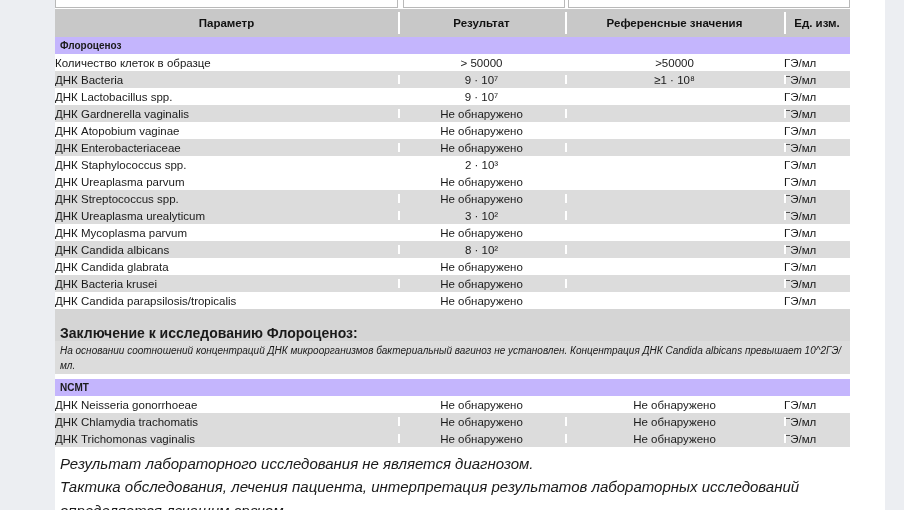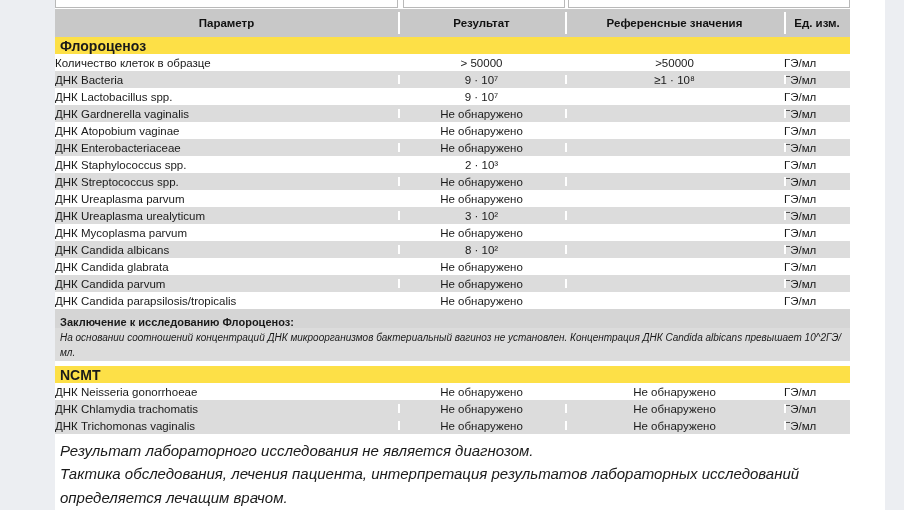--- a/index.html
+++ b/index.html
@@ -72,23 +72,23 @@
     content: "";
     position: absolute;
     left: 0;
     top: 3px;
     bottom: 3px;
     width: 2px;
     background: #ffffff;
   }
 
   tr.section td {
-    background: #fde047;
+    background: #c4b5fd;
     font-weight: bold;
-    font-size: 14px;
+    font-size: 10px;
     height: 17px;
     padding: 0 0 0 5px;
     vertical-align: middle;
     margin-left: 25px;
   }
 
   tr.data td {
     height: 17px;
     padding: 0;
     vertical-align: middle;
@@ -110,23 +110,23 @@
     top: 4px;
     bottom: 4px;
     width: 2px;
     background: #ffffff;
   }
   tr.data td.res, tr.data td.ref, tr.data td.unit { position: relative; }
 
   tr.concl-head td {
     background: #d5d5d5;
     font-weight: bold;
-    font-size: 11px;
+    font-size: 14px;
     height: 18px;
-    padding: 7px 0 0 5px;
+    padding: 16px 0 0 5px;
   }
   tr.concl-body td {
     background: #dcdcdc;
     font-style: italic;
     font-size: 10px;
     padding: 3px 8px 1px 5px;
     line-height: 1.45;
     text-align: left;
   }
 
@@ -210,28 +210,28 @@
           <td class="res">Не обнаружено</td>
           <td class="ref"></td>
           <td class="unit">ГЭ/мл</td>
         </tr>
         <tr class="data even">
           <td class="param">ДНК Staphylococcus spp.</td>
           <td class="res">2 · 10³</td>
           <td class="ref"></td>
           <td class="unit">ГЭ/мл</td>
         </tr>
+        <tr class="data even">
+          <td class="param">ДНК Ureaplasma parvum</td>
+          <td class="res">Не обнаружено</td>
+          <td class="ref"></td>
+          <td class="unit">ГЭ/мл</td>
+        </tr>
         <tr class="data odd">
           <td class="param">ДНК Streptococcus spp.</td>
-          <td class="res">Не обнаружено</td>
-          <td class="ref"></td>
-          <td class="unit">ГЭ/мл</td>
-        </tr>
-        <tr class="data even">
-          <td class="param">ДНК Ureaplasma parvum</td>
           <td class="res">Не обнаружено</td>
           <td class="ref"></td>
           <td class="unit">ГЭ/мл</td>
         </tr>
         <tr class="data odd">
           <td class="param">ДНК Ureaplasma urealyticum</td>
           <td class="res">3 · 10²</td>
           <td class="ref"></td>
           <td class="unit">ГЭ/мл</td>
         </tr>
@@ -247,21 +247,21 @@
           <td class="ref"></td>
           <td class="unit">ГЭ/мл</td>
         </tr>
         <tr class="data even">
           <td class="param">ДНК Candida glabrata</td>
           <td class="res">Не обнаружено</td>
           <td class="ref"></td>
           <td class="unit">ГЭ/мл</td>
         </tr>
         <tr class="data odd">
-          <td class="param">ДНК Candida parvum</td>
+          <td class="param">ДНК Bacteria krusei</td>
           <td class="res">Не обнаружено</td>
           <td class="ref"></td>
           <td class="unit">ГЭ/мл</td>
         </tr>
         <tr class="data even">
           <td class="param">ДНК Candida parapsilosis/tropicalis</td>
           <td class="res">Не обнаружено</td>
           <td class="ref"></td>
           <td class="unit">ГЭ/мл</td>
         </tr>

